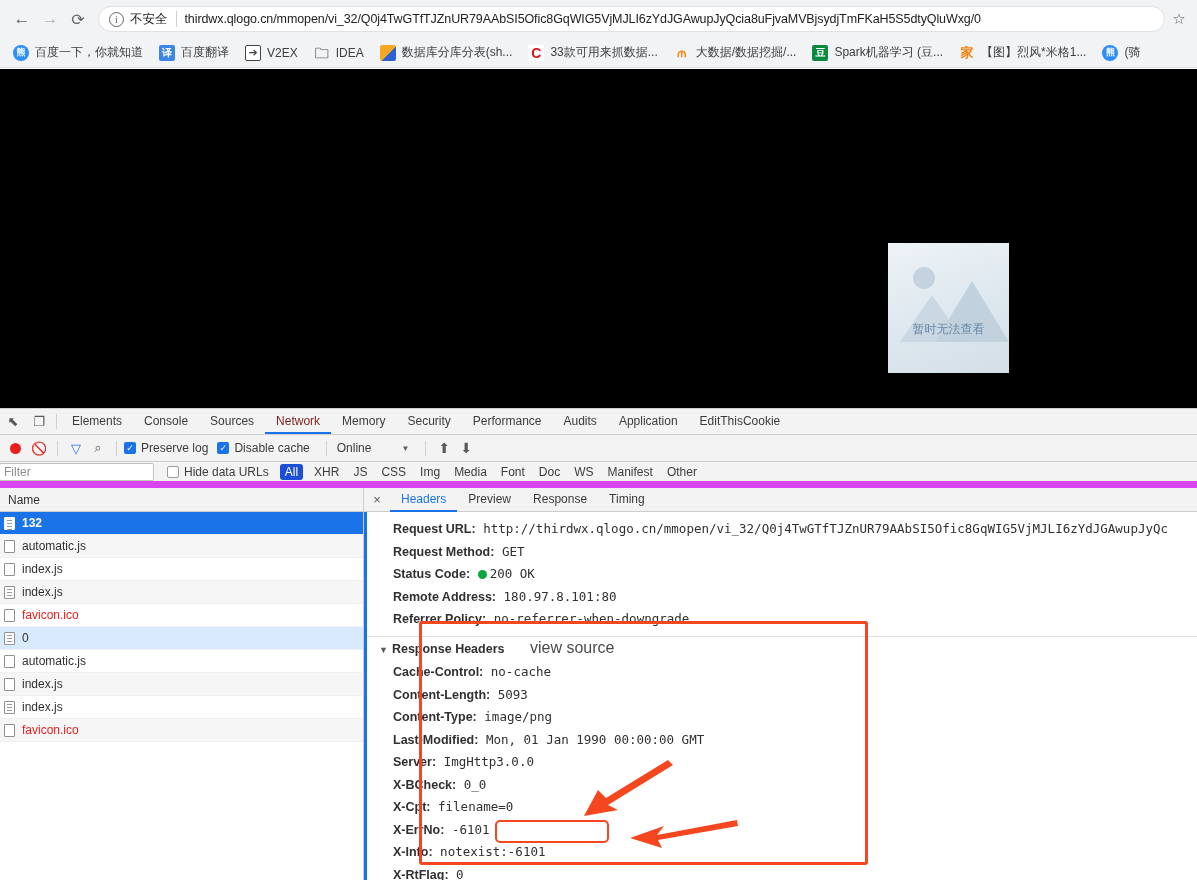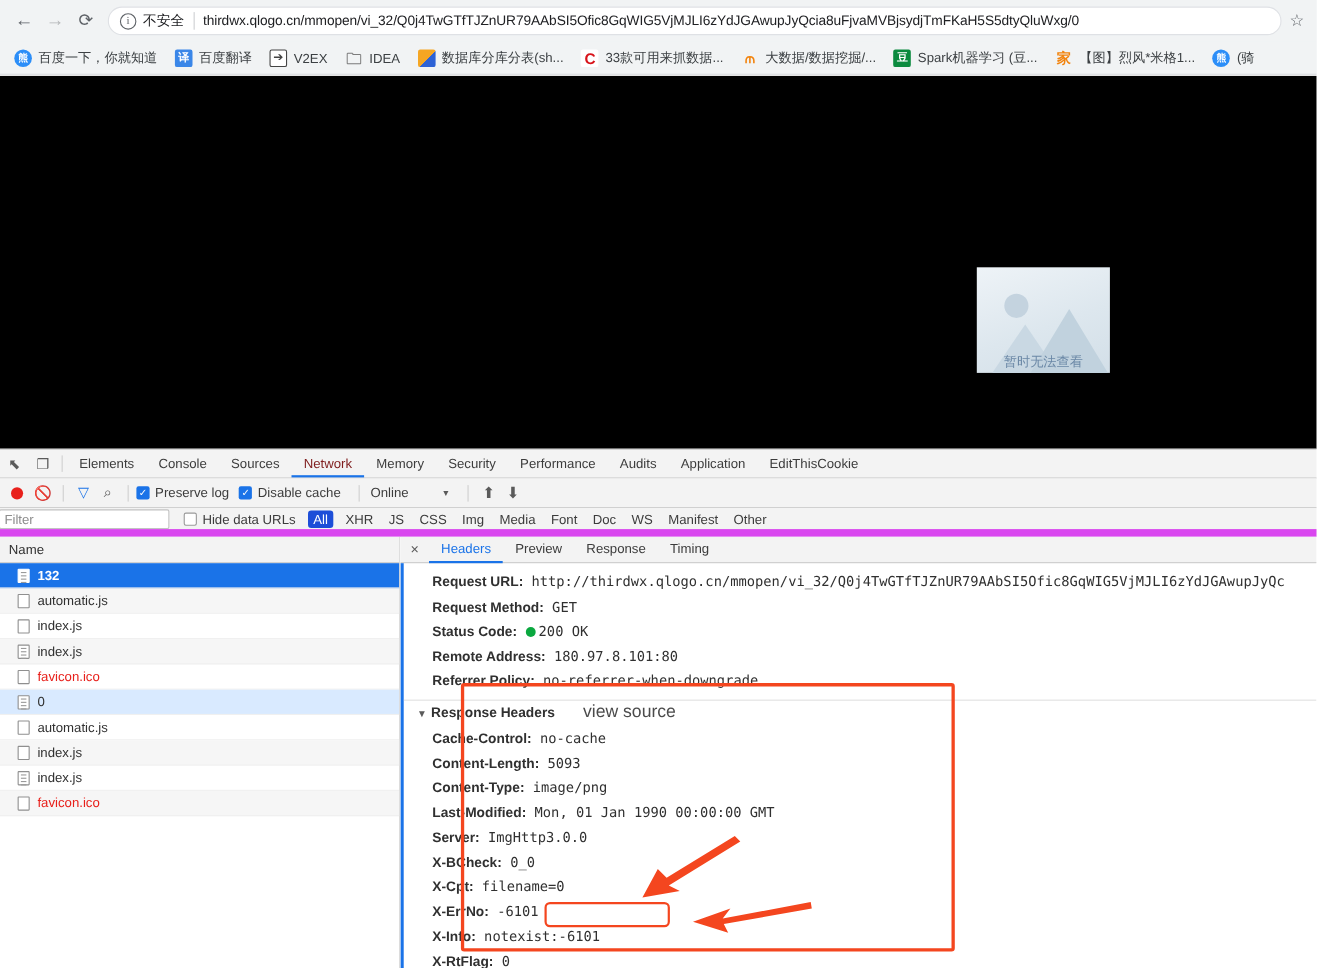--- a/index.html
+++ b/index.html
@@ -64,21 +64,21 @@
   .ico-spark { background:#0b8a3e; font-size:10px; }
   .ico-jia   { background:transparent;color:#f2830d;font-size:13px;font-weight:900;}
   .ico-baidu2{ background:#2c8ef8;border-radius:50%;font-size:9px;}
 
   
   #page-viewport {
     position:absolute; left:0; top:69px; width:1197px; height:339px;
     background:#000; overflow:hidden;
   }
   #broken-image {
-    position:absolute; left:888px; top:174px; width:121px; height:96px;
+    position:absolute; left:888px; top:174px; width:121px; height:130px;
     background:linear-gradient(160deg,#eef3f7 0%,#dde7ee 55%,#d3dfe8 100%);
     overflow:hidden;
   }
   #broken-image .sun {
     position:absolute;left:25px;top:24px;width:22px;height:22px;border-radius:50%;
     background:#c4d3df;
   }
   #broken-image .mtn-a {
     position:absolute;left:12px;top:52px;width:0;height:0;
     border-left:32px solid transparent;border-right:32px solid transparent;
@@ -146,21 +146,21 @@
   #dt-body{position:absolute;left:0;top:79px;right:0;bottom:0;display:flex;}
   #net-list{
     width:364px;flex:0 0 auto;border-right:1px solid #cdcdcd;
     background:#fff;font-size:12px;color:#303030;overflow:hidden;position:relative;
   }
   #net-head{
     height:24px;display:flex;align-items:center;background:#f3f3f3;
     border-bottom:1px solid #cdcdcd;padding-left:8px;font-size:12px;color:#303030;
   }
   .net-row{
-    height:23px;display:flex;align-items:center;padding-left:16px;
+    height:23px;display:flex;align-items:center;padding-left:4px;
     border-bottom:1px solid #f0f0f0;
   }
   .net-row.odd{background:#f6f6f6;}
   .net-row.sel{background:#1a73e8;color:#fff;}
   .net-row.hl{background:#d9eaff;}
   .net-row.err .net-name{color:#e8201b;}
   .doc-ico{
     width:11px;height:13px;flex:0 0 auto;margin-right:7px;
     border:1px solid #8f8f8f;background:#fff;border-radius:1px;position:relative;
   }

